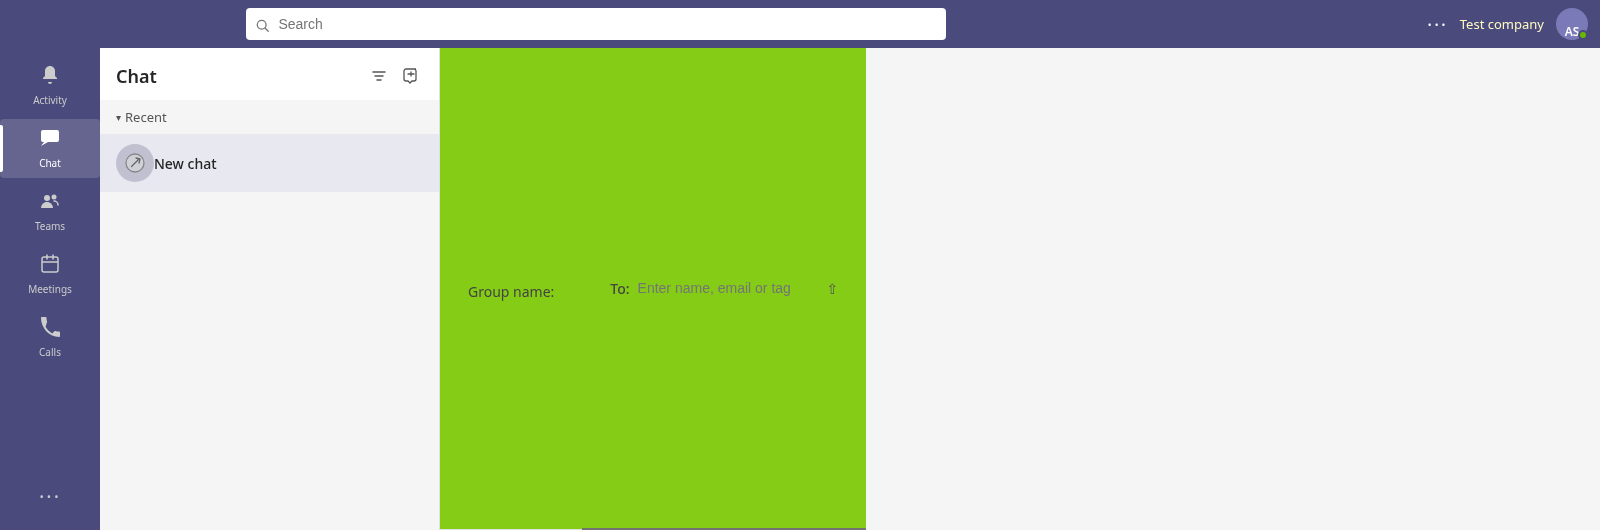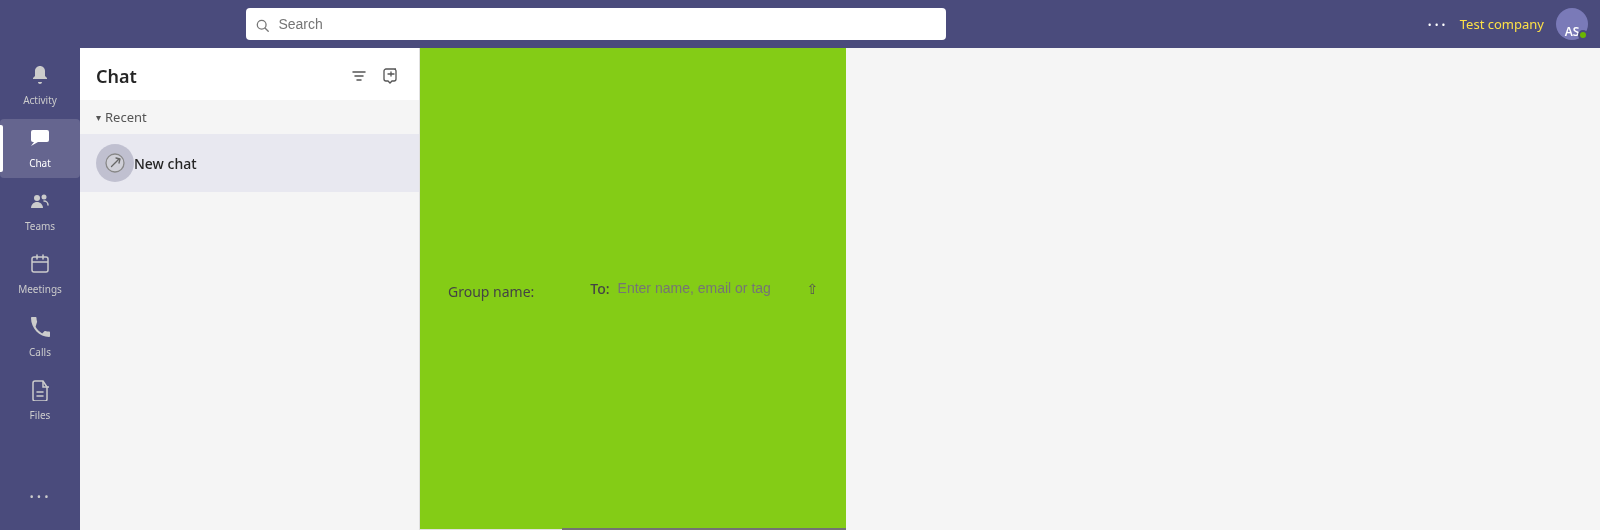--- a/index.html
+++ b/index.html
@@ -41,21 +41,21 @@
       gap: 12px;
       margin-left: auto;
     }
     .more-dots {
       color: #fff;
       font-size: 18px;
       cursor: pointer;
       letter-spacing: 2px;
     }
     .company-name {
-      color: #fde047;
+      color: #fef9c3;
       font-size: 13px;
     }
     .avatar {
       width: 32px;
       height: 32px;
       border-radius: 50%;
       background: #7a7ab8;
       color: #fff;
       font-size: 12px;
       font-weight: 600;
@@ -78,21 +78,21 @@
 
     
     .main-layout {
       display: flex;
       flex: 1;
       overflow: hidden;
     }
 
     
     .sidebar {
-      width: 80px;
+      width: 100px;
       background: #4a4b7c;
       display: flex;
       flex-direction: column;
       align-items: center;
       padding-top: 8px;
       gap: 4px;
       flex-shrink: 0;
     }
     .sidebar-item {
       display: flex;
@@ -357,31 +357,20 @@
       </span>
       <span class="sidebar-label">Meetings</span>
     </div>
     <div class="sidebar-item">
       <span class="sidebar-icon">
         <svg width="22" height="22" viewBox="0 0 22 22" fill="none">
           <path d="M6.6 10.8c1.4 2.8 3.8 5.1 6.6 6.6l2.2-2.2c.3-.3.7-.4 1-.2 1.1.4 2.3.6 3.6.6.6 0 1 .4 1 1V20c0 .6-.4 1-1 1C10.6 21 2 12.4 2 2c0-.6.4-1 1-1h3.5c.6 0 1 .4 1 1 0 1.3.2 2.5.6 3.6.1.3 0 .7-.2 1L6.6 10.8z" fill="#ccc"></path>
         </svg>
       </span>
       <span class="sidebar-label">Calls</span>
-    </div>
-    <div class="sidebar-item">
-      <span class="sidebar-icon">
-        <svg width="22" height="22" viewBox="0 0 22 22" fill="none">
-          <path d="M14 2H6c-1.1 0-2 .9-2 2v16c0 1.1.9 2 2 2h10c1.1 0 2-.9 2-2V8l-4-6z" stroke="#ccc" stroke-width="1.5" fill="none"></path>
-          <polyline points="14,2 14,8 20,8" stroke="#ccc" stroke-width="1.5" fill="none"></polyline>
-          <line x1="8" y1="13" x2="14" y2="13" stroke="#ccc" stroke-width="1.5" stroke-linecap="round"></line>
-          <line x1="8" y1="17" x2="14" y2="17" stroke="#ccc" stroke-width="1.5" stroke-linecap="round"></line>
-        </svg>
-      </span>
-      <span class="sidebar-label">Files</span>
     </div>
     <div class="sidebar-bottom">
       <div class="sidebar-item">
         <span style="color:#ccc;font-size:20px;letter-spacing:2px">···</span>
       </div>
     </div>
   </div>
 
   <div class="chat-panel">
     <div class="chat-panel-header">

